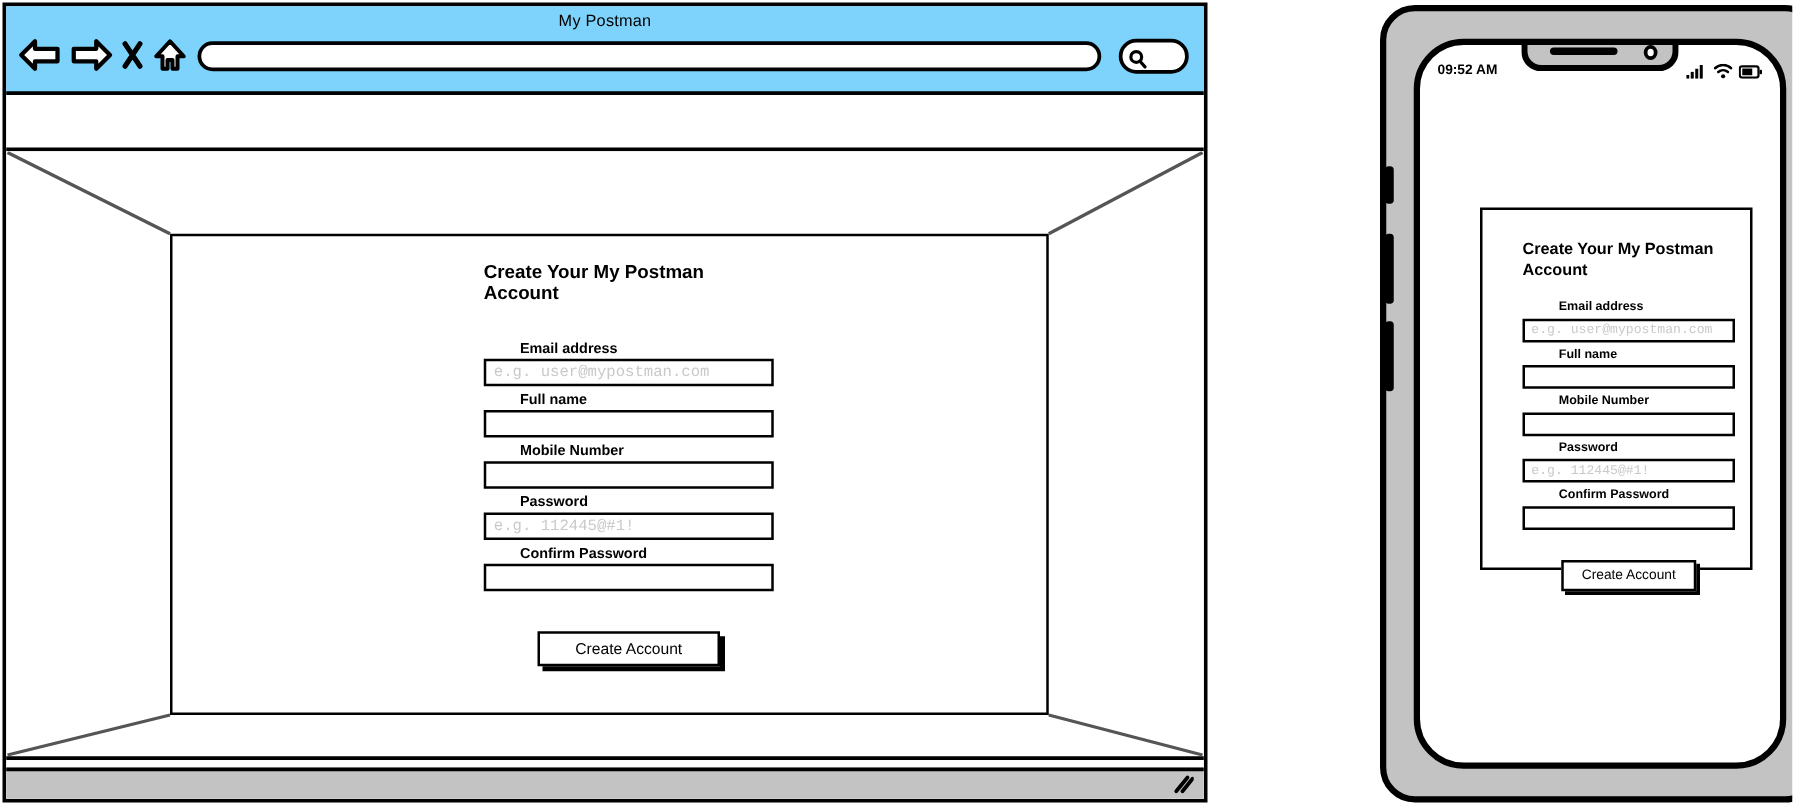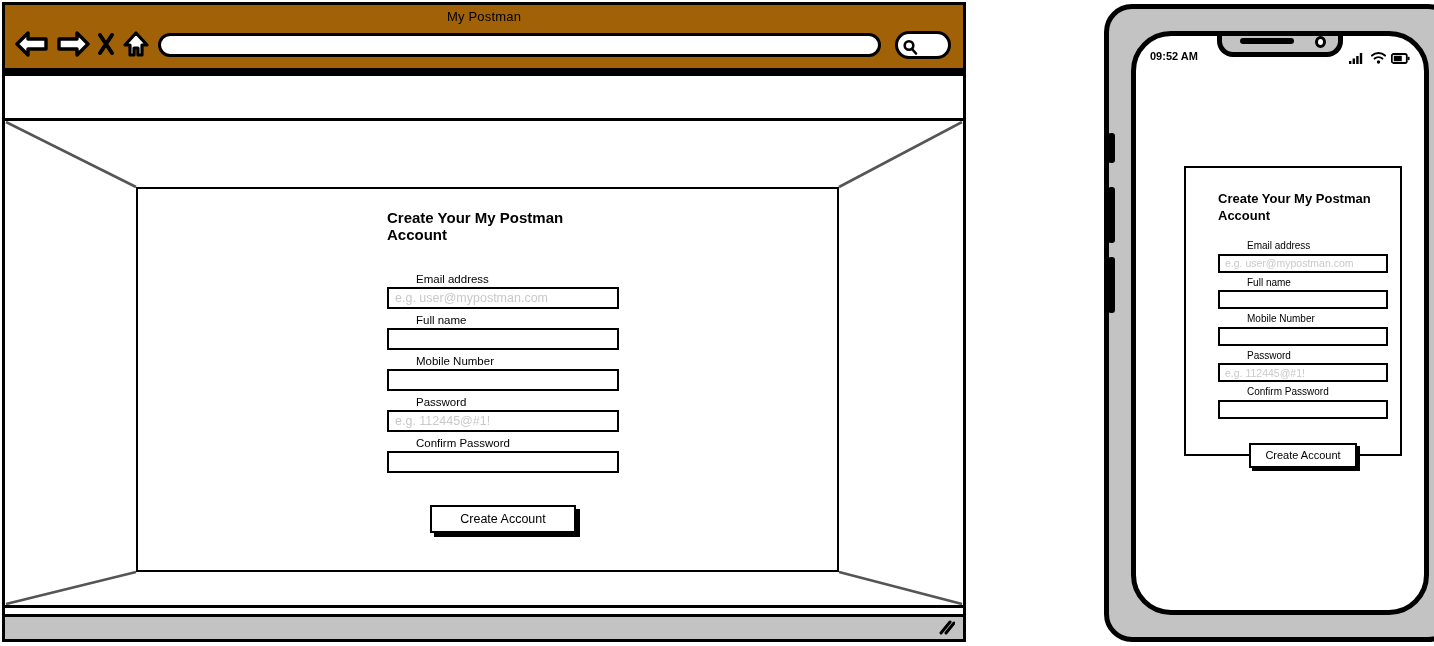--- a/index.html
+++ b/index.html
@@ -26,22 +26,22 @@
     border: 3px solid #000;
     box-sizing: border-box;
     background: #ffffff;
   }
 
   #browser-titlebar {
     position: absolute;
     left: 0; top: 0;
     width: 100%;
     height: 71px;
-    background: #a16207;
-    border-bottom: 8px solid #000000;
+    background: #7dd3fc;
+    border-bottom: 3px solid #000000;
     box-sizing: border-box;
   }
   #browser-title {
     position: absolute;
     left: 0; top: 4px;
     width: 100%;
     text-align: center;
     font-size: 13px;
     color: #000;
     letter-spacing: .2px;
@@ -154,31 +154,31 @@
   }
 
   
   .form-title {
     font-size: 15px;
     font-weight: bold;
     color: #000;
   }
   .field-label {
     font-size: 11.5px;
-    font-weight: normal;
+    font-weight: bold;
     color: #000;
     margin-bottom: 2px;
     padding-left: 29px;
   }
   .text-input {
     width: 100%;
     box-sizing: border-box;
     border: 2px solid #000;
     background: #fff;
-    font-family: Liberation Sans, sans-serif;
+    font-family: Liberation Mono, monospace;
     font-size: 12.5px;
     color: #000;
     outline: none;
     padding: 0 6px;
   }
   .text-input::placeholder {
     color: #c9c9c9;
     opacity: 1;
   }
   .primary-button {

